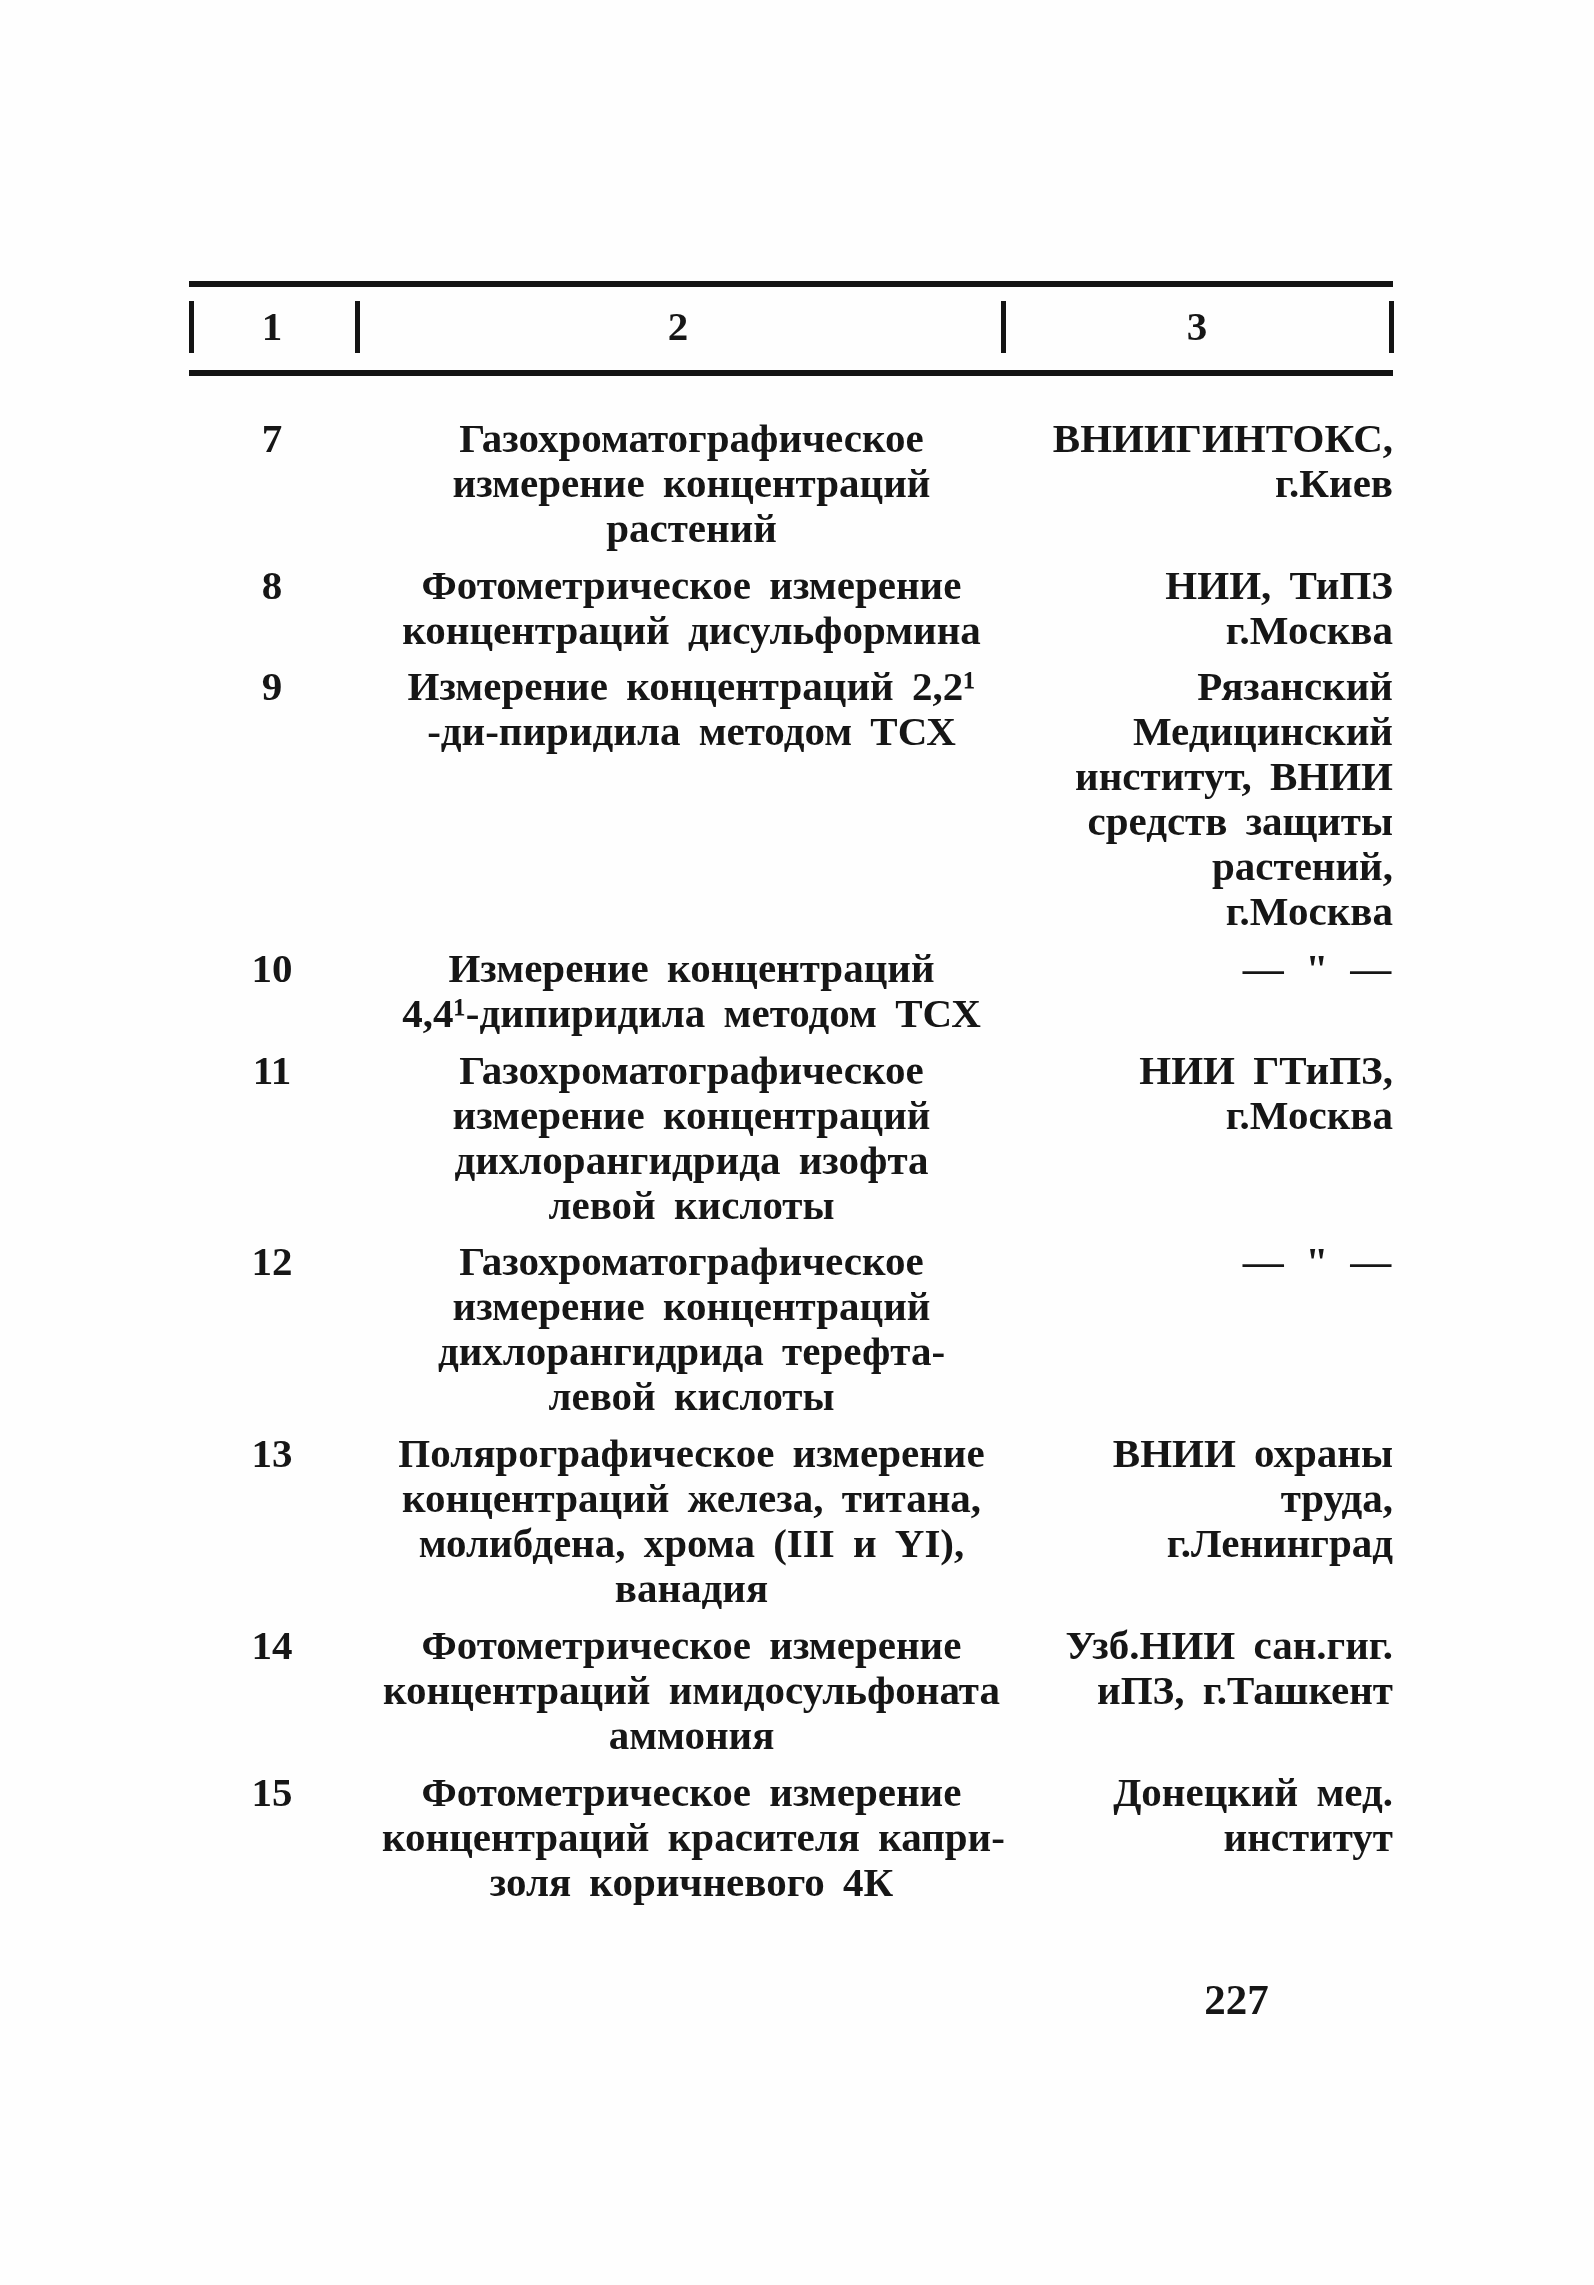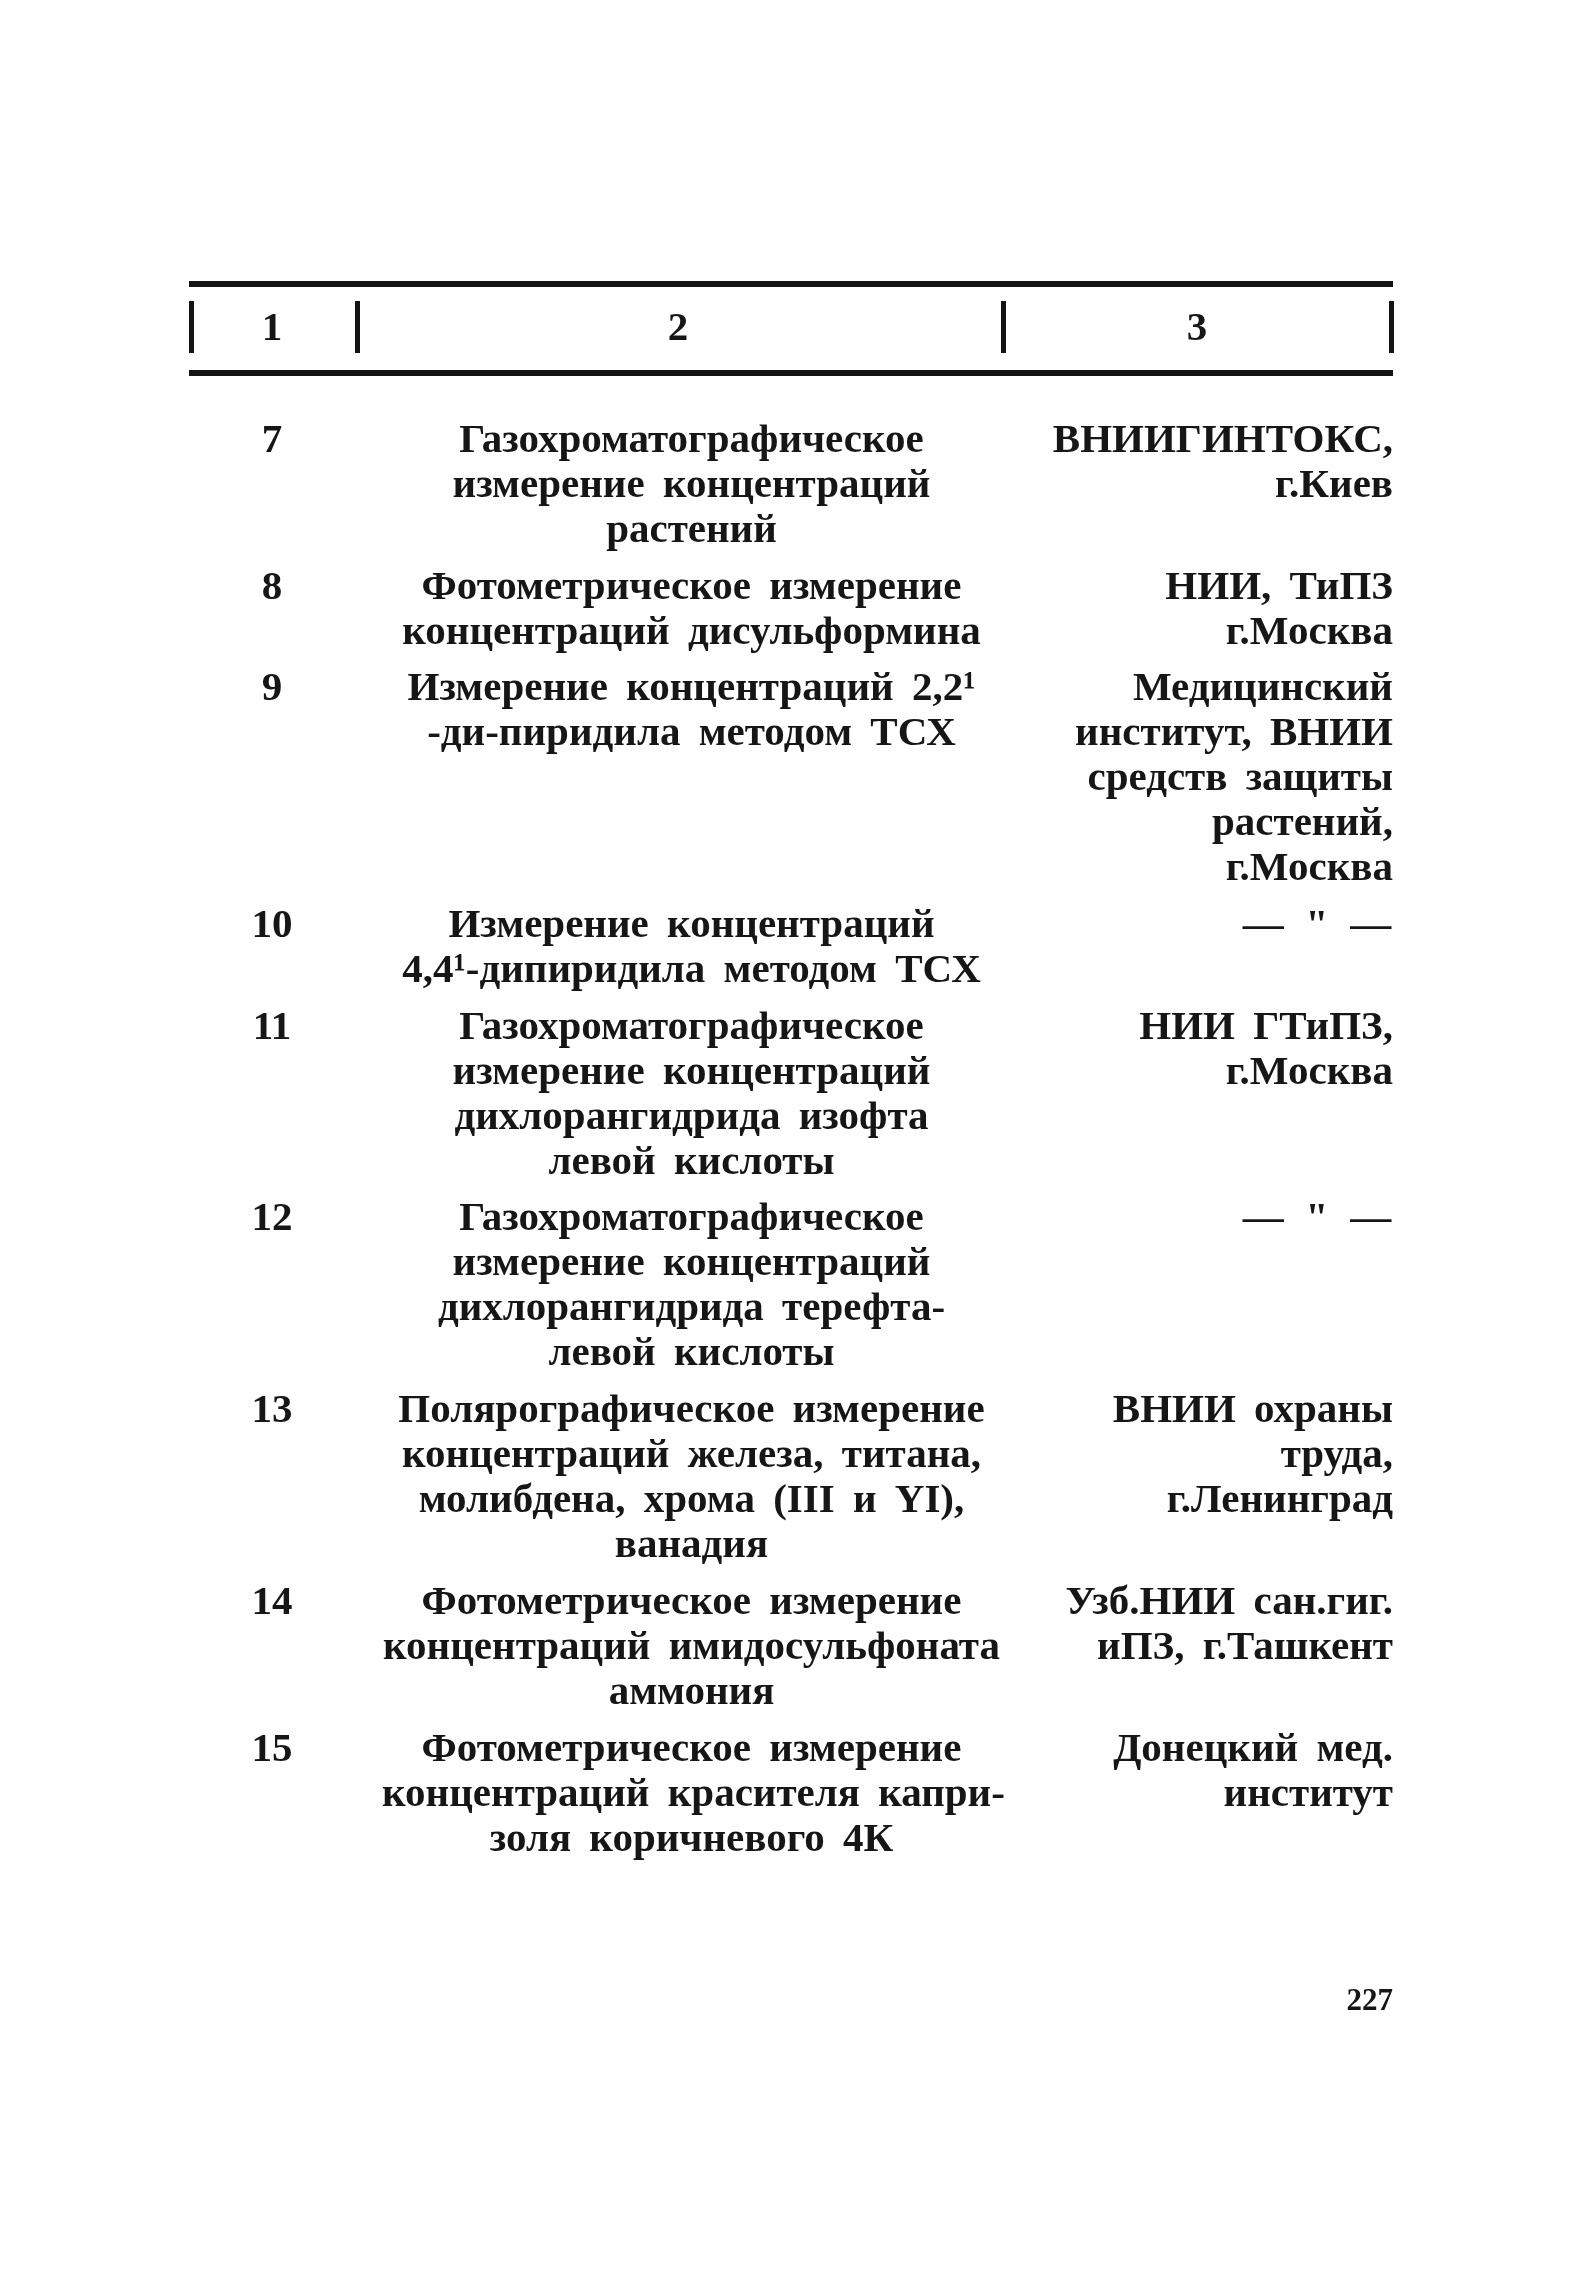--- a/index.html
+++ b/index.html
@@ -23,21 +23,21 @@
     font-size:41px; line-height:45px; word-spacing:8px;
   }
   .row { display:flex; margin-bottom:11.7px; }
   .c1 { flex:none; width:166px; text-align:center; }
   .c2 { flex:none; width:646px; padding-left:27px; box-sizing:border-box;text-align:center; }
   .c3 { flex:1; padding-left:34px; box-sizing:border-box;text-align:right; }
   .line { white-space:nowrap; }
   .ditto { padding-left:25px; letter-spacing:1.8px; }
   .pagenum {
     position:absolute; left:1080px; top:1977px; width:313px;
-    text-align:right; font-size:31px; line-height:45px;
+    text-align:center; font-size:43px; line-height:45px;
   }
 </style>
 </head>
 <body>
 
 <div class="page">
 
   <div class="rule rule-top"></div>
 
   <div class="header">
@@ -85,20 +85,21 @@
 
     <div class="row">
       <div class="c1">
         <div class="line">9</div>
       </div>
       <div class="c2">
         <div class="line">Измерение концентраций 2,2¹</div>
         <div class="line">-ди-пиридила методом ТСХ</div>
       </div>
       <div class="c3">
+        <div class="line">Рязанский</div>
         <div class="line">Медицинский</div>
         <div class="line">институт, ВНИИ</div>
         <div class="line">средств защиты</div>
         <div class="line">растений,</div>
         <div class="line">г.Москва</div>
       </div>
     </div>
 
     <div class="row">
       <div class="c1">

